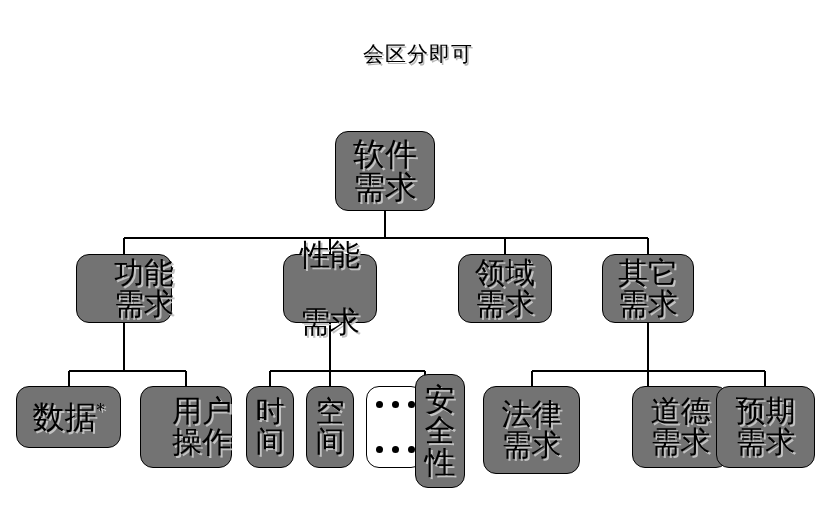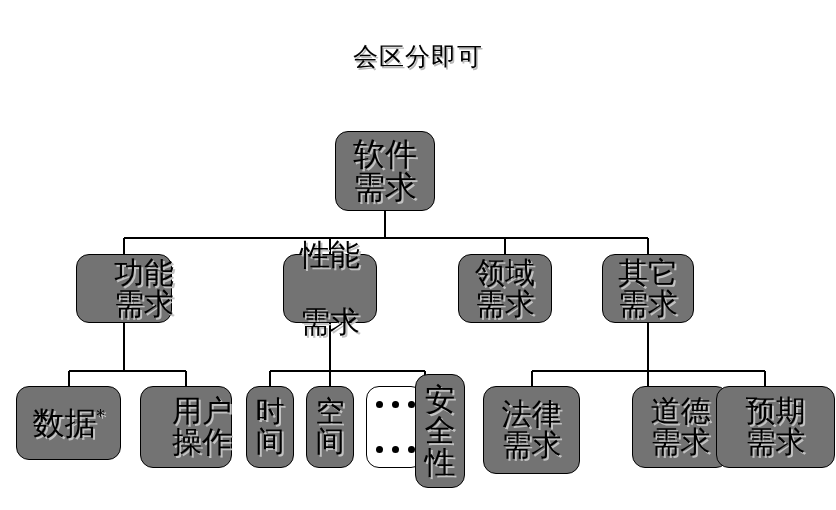--- a/index.html
+++ b/index.html
@@ -9,21 +9,21 @@
     font-family:"DejaVu Serif","Liberation Serif",serif;
     overflow:hidden;
     position:relative;
   }
   #stage{position:absolute;inset:0;width:836px;height:510px;}
 
   .title{
     position:absolute;
     left:0;right:0;top:40px;
     text-align:center;
-    font-size:25px;
+    font-size:21px;
     color:#000;
     letter-spacing:1px;
     font-family:"DejaVu Serif","Liberation Serif",serif;
     text-shadow:1.5px 1.5px 0 #b9b9b9;
   }
 
   svg.wires{position:absolute;left:0;top:0;width:836px;height:510px;}
   svg.wires line{stroke:#000;stroke-width:1.4;shape-rendering:crispEdges;}
   svg.wires line.thick{stroke-width:2.4;}
 
@@ -120,21 +120,21 @@
   <div class="node n-l2" style="left:458px;top:254px;width:94px;height:69px;">
     <span class="ln">领域</span>
     <span class="ln">需求</span>
   </div>
 
   <div class="node n-l2" style="left:602px;top:254px;width:92px;height:69px;justify-content:center;">
     <span class="ln">其它</span>
     <span class="ln">需求</span>
   </div>
 
-  <div class="node n-l3 n-data" style="left:16px;top:386px;width:105px;height:74px;">
+  <div class="node n-l3 n-data" style="left:16px;top:386px;width:105px;height:62px;">
     <span class="ln"><span>数据</span><span class="star">*</span></span>
   </div>
 
   <div class="node n-l3" style="left:140px;top:386px;width:92px;height:82px;padding-left:32px;">
     <span class="ln">用户</span>
     <span class="ln">操作</span>
   </div>
 
   <div class="node n-narrow" style="left:246px;top:386px;width:48px;height:82px;">
     <span class="ln">时</span>
@@ -168,18 +168,18 @@
   <div class="node n-l3" style="left:483px;top:386px;width:97px;height:88px;">
     <span class="ln">法律</span>
     <span class="ln">需求</span>
   </div>
 
   <div class="node n-l3" style="left:599px;top:386px;width:97px;height:82px;margin-left:33px;">
     <span class="ln">道德</span>
     <span class="ln">需求</span>
   </div>
 
-  <div class="node n-l3" style="left:716px;top:386px;width:119px;height:82px;">
+  <div class="node n-l3" style="left:716px;top:386px;width:99px;height:82px;">
     <span class="ln">预期</span>
     <span class="ln">需求</span>
   </div>
 
 </div>
 
 </body></html>

